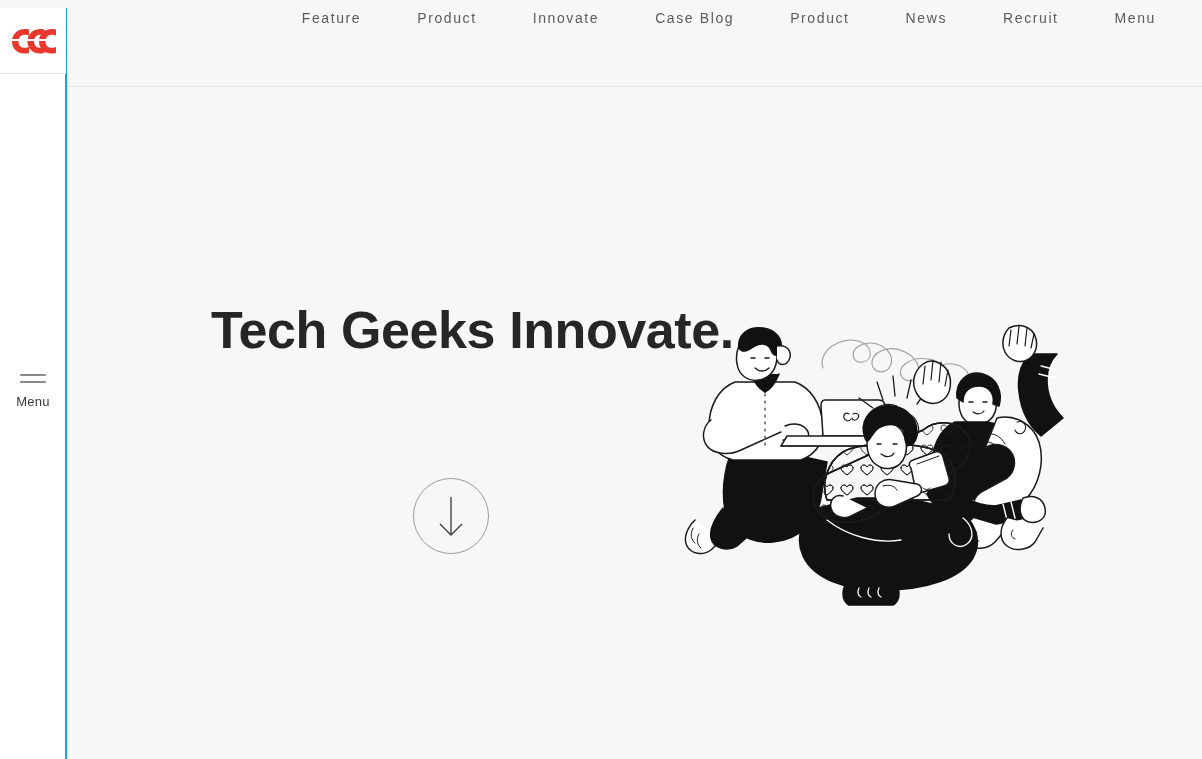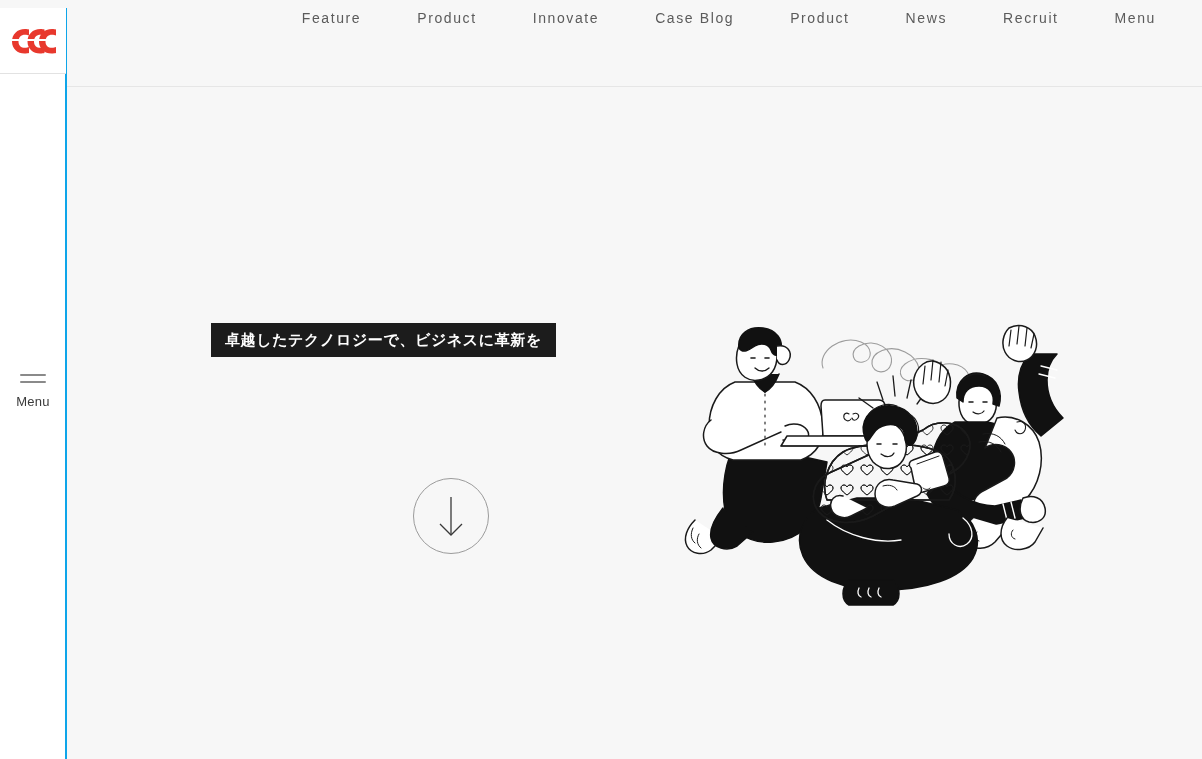--- a/index.html
+++ b/index.html
@@ -153,21 +153,21 @@
       <a class="nav-item" href="#">Product</a>
       <a class="nav-item" href="#">News</a>
       <a class="nav-item" href="#">Recruit</a>
       <a class="nav-item" href="#">Menu</a>
     </nav>
   </header>
 
   <main class="hero">
 
     <div class="hero-copy">
-      <div class="hero-sub">卓越したテクノロジーで、ビジネスに革新を</div>
+      <h1 class="hero-title">Tech Geeks Innovate.</h1>
     </div>
 
     <div class="scroll-btn">
       <svg width="30" height="46" viewBox="0 0 30 46" aria-hidden="true">
         <line x1="15" y1="4" x2="15" y2="42" stroke="#3a3a3a" stroke-width="1.3"></line>
         <polyline points="4,31 15,42 26,31" fill="none" stroke="#3a3a3a" stroke-width="1.3"></polyline>
       </svg>
     </div>
 
     <div class="illus">

